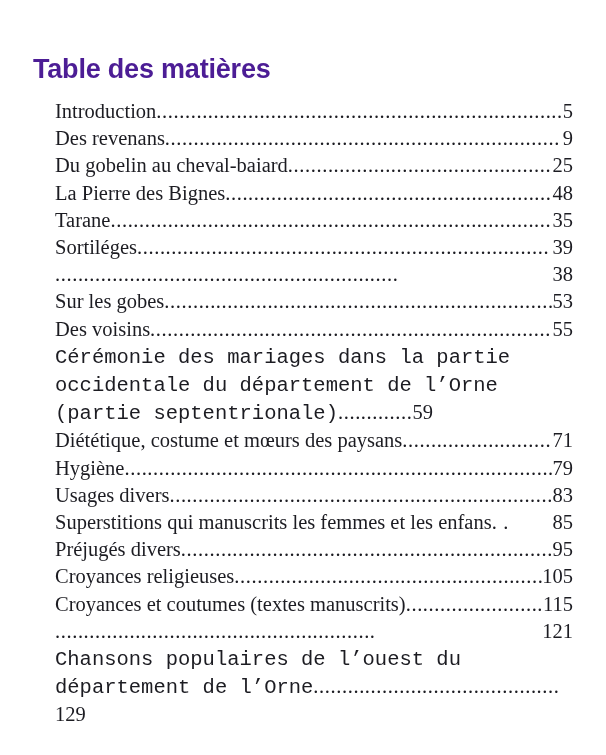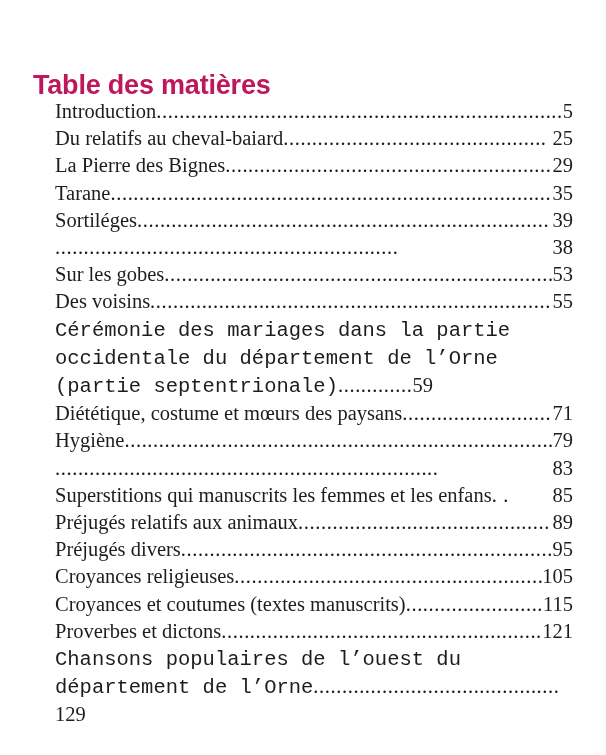--- a/index.html
+++ b/index.html
@@ -19,27 +19,27 @@
   .page {
     position: relative;
     width: 606px;
     height: 755px;
     box-sizing: border-box;
   }
 
   .toc-title {
     position: absolute;
     left: 33px;
-    top: 69px;
+    top: 53px;
     font-family: "Liberation Sans", "DejaVu Sans", sans-serif;
     font-weight: bold;
     font-size: 27px;
     line-height: 32px;
     letter-spacing: -0.2px;
-    color: #be185d;
+    color: #4c1d95;
     white-space: nowrap;
   }
 
   .toc-list {
     position: absolute;
     left: 55px;
     top: 98px;
     width: 518px;
   }
 
@@ -104,30 +104,37 @@
   <div class="toc-list">
       <div class="toc-entry ">
         <span class="entry-inner row">
           <span class="entry-text">Introduction</span>
           <span class="leader">.......................................................................</span>
           <span class="entry-num">5</span>
         </span>
       </div>
       <div class="toc-entry ">
         <span class="entry-inner row">
-          <span class="entry-text">Du relatifs au cheval-baiard</span>
+          <span class="entry-text">Des revenans</span>
+          <span class="leader">.....................................................................</span>
+          <span class="entry-num">9</span>
+        </span>
+      </div>
+      <div class="toc-entry ">
+        <span class="entry-inner row">
+          <span class="entry-text">Du gobelin au cheval-baiard</span>
           <span class="leader">..............................................</span>
           <span class="entry-num">25</span>
         </span>
       </div>
       <div class="toc-entry ">
         <span class="entry-inner row">
           <span class="entry-text">La Pierre des Bignes</span>
           <span class="leader">.........................................................</span>
-          <span class="entry-num">29</span>
+          <span class="entry-num">48</span>
         </span>
       </div>
       <div class="toc-entry ">
         <span class="entry-inner row">
           <span class="entry-text">Tarane</span>
           <span class="leader">.............................................................................</span>
           <span class="entry-num">35</span>
         </span>
       </div>
       <div class="toc-entry ">
@@ -169,40 +176,34 @@
       </div>
       <div class="toc-entry ">
         <span class="entry-inner row">
           <span class="entry-text">Hygiène</span>
           <span class="leader">...........................................................................</span>
           <span class="entry-num">79</span>
         </span>
       </div>
       <div class="toc-entry ">
         <span class="entry-inner row">
+          <span class="entry-text">Usages divers</span>
           <span class="leader">...................................................................</span>
           <span class="entry-num">83</span>
         </span>
       </div>
       <div class="toc-entry ">
         <span class="entry-inner row">
           <span class="entry-text">Superstitions qui manuscrits les femmes et les enfans</span>
           <span class="leader">. .</span>
           <span class="entry-num">85</span>
         </span>
       </div>
       <div class="toc-entry ">
         <span class="entry-inner row">
-          <span class="entry-text">Préjugés relatifs aux animaux</span>
-          <span class="leader">............................................</span>
-          <span class="entry-num">89</span>
-        </span>
-      </div>
-      <div class="toc-entry ">
-        <span class="entry-inner row">
           <span class="entry-text">Préjugés divers</span>
           <span class="leader">.................................................................</span>
           <span class="entry-num">95</span>
         </span>
       </div>
       <div class="toc-entry ">
         <span class="entry-inner row">
           <span class="entry-text">Croyances religieuses</span>
           <span class="leader">......................................................</span>
           <span class="entry-num">105</span>
@@ -210,21 +211,20 @@
       </div>
       <div class="toc-entry ">
         <span class="entry-inner row">
           <span class="entry-text">Croyances et coutumes (textes manuscrits)</span>
           <span class="leader">........................</span>
           <span class="entry-num">115</span>
         </span>
       </div>
       <div class="toc-entry ">
         <span class="entry-inner row">
-          <span class="entry-text">Proverbes et dictons</span>
           <span class="leader">........................................................</span>
           <span class="entry-num">121</span>
         </span>
       </div>
       <div class="toc-entry wrap">
         <span class="entry-inner "><span class="entry-text">Chansons populaires de l’ouest du département de l’Orne</span><span class="leader">...........................................</span><span class="entry-num">129</span></span>
       </div>
     </div>
 
 </div>

